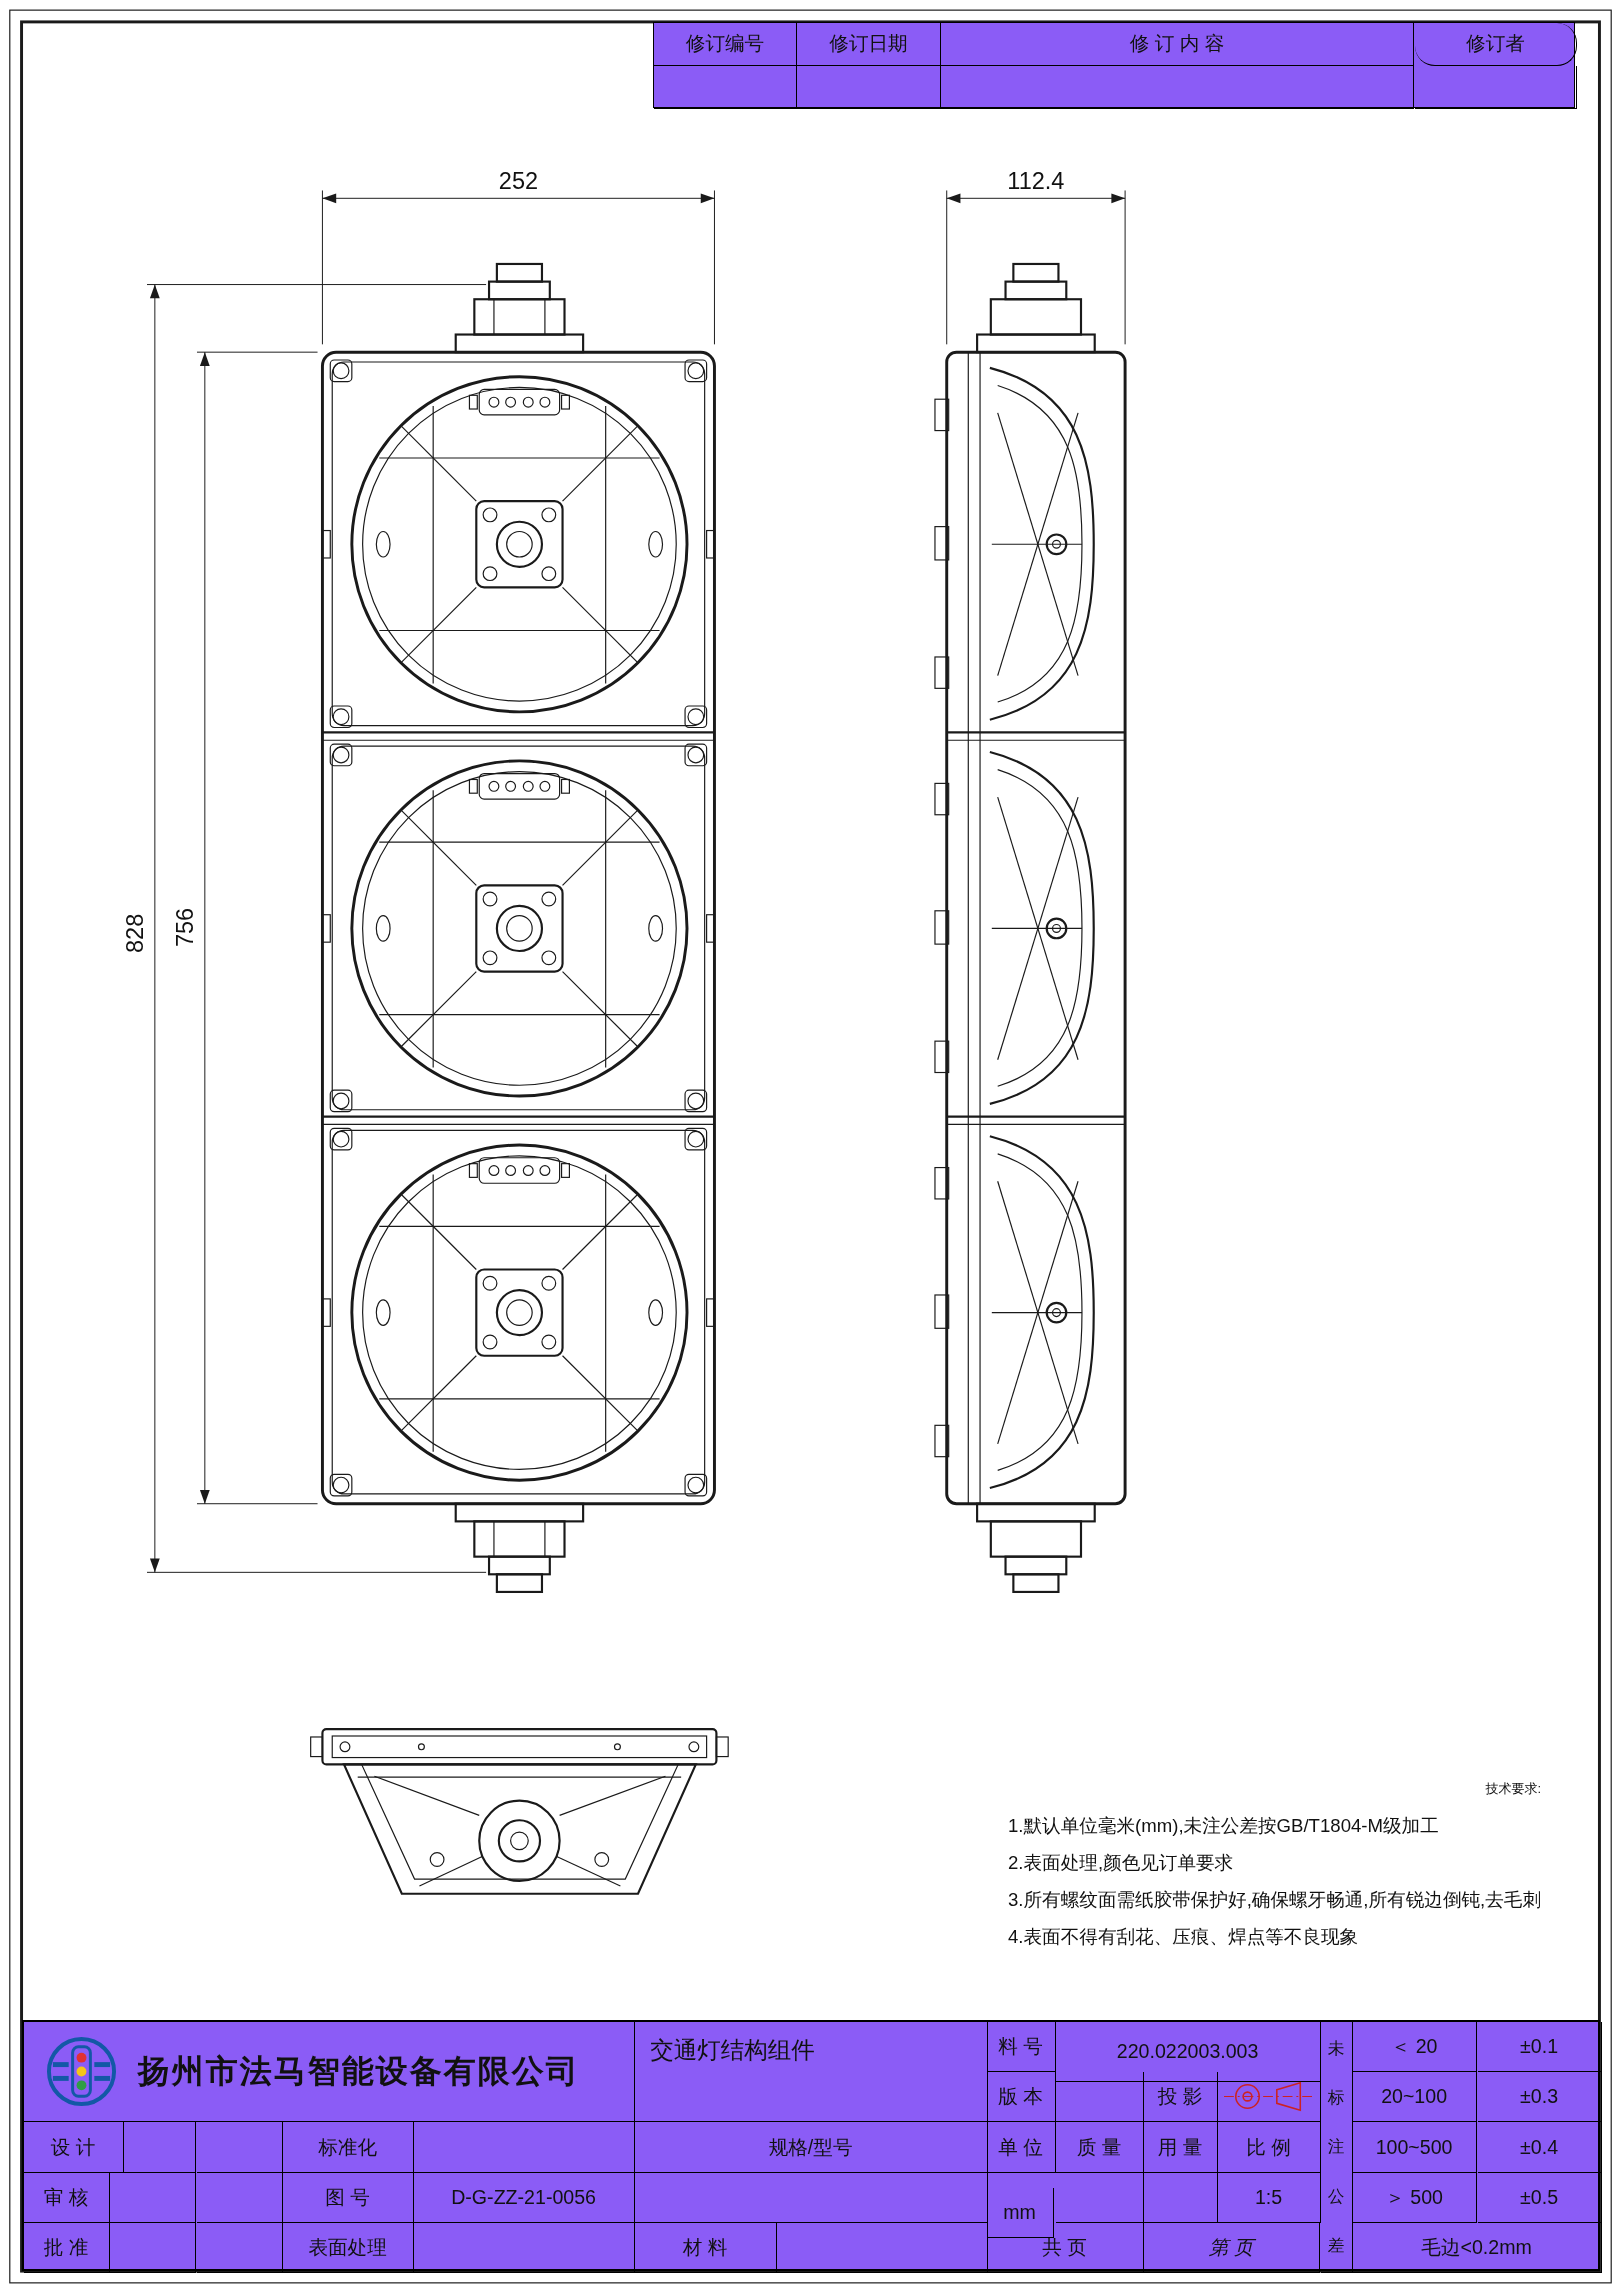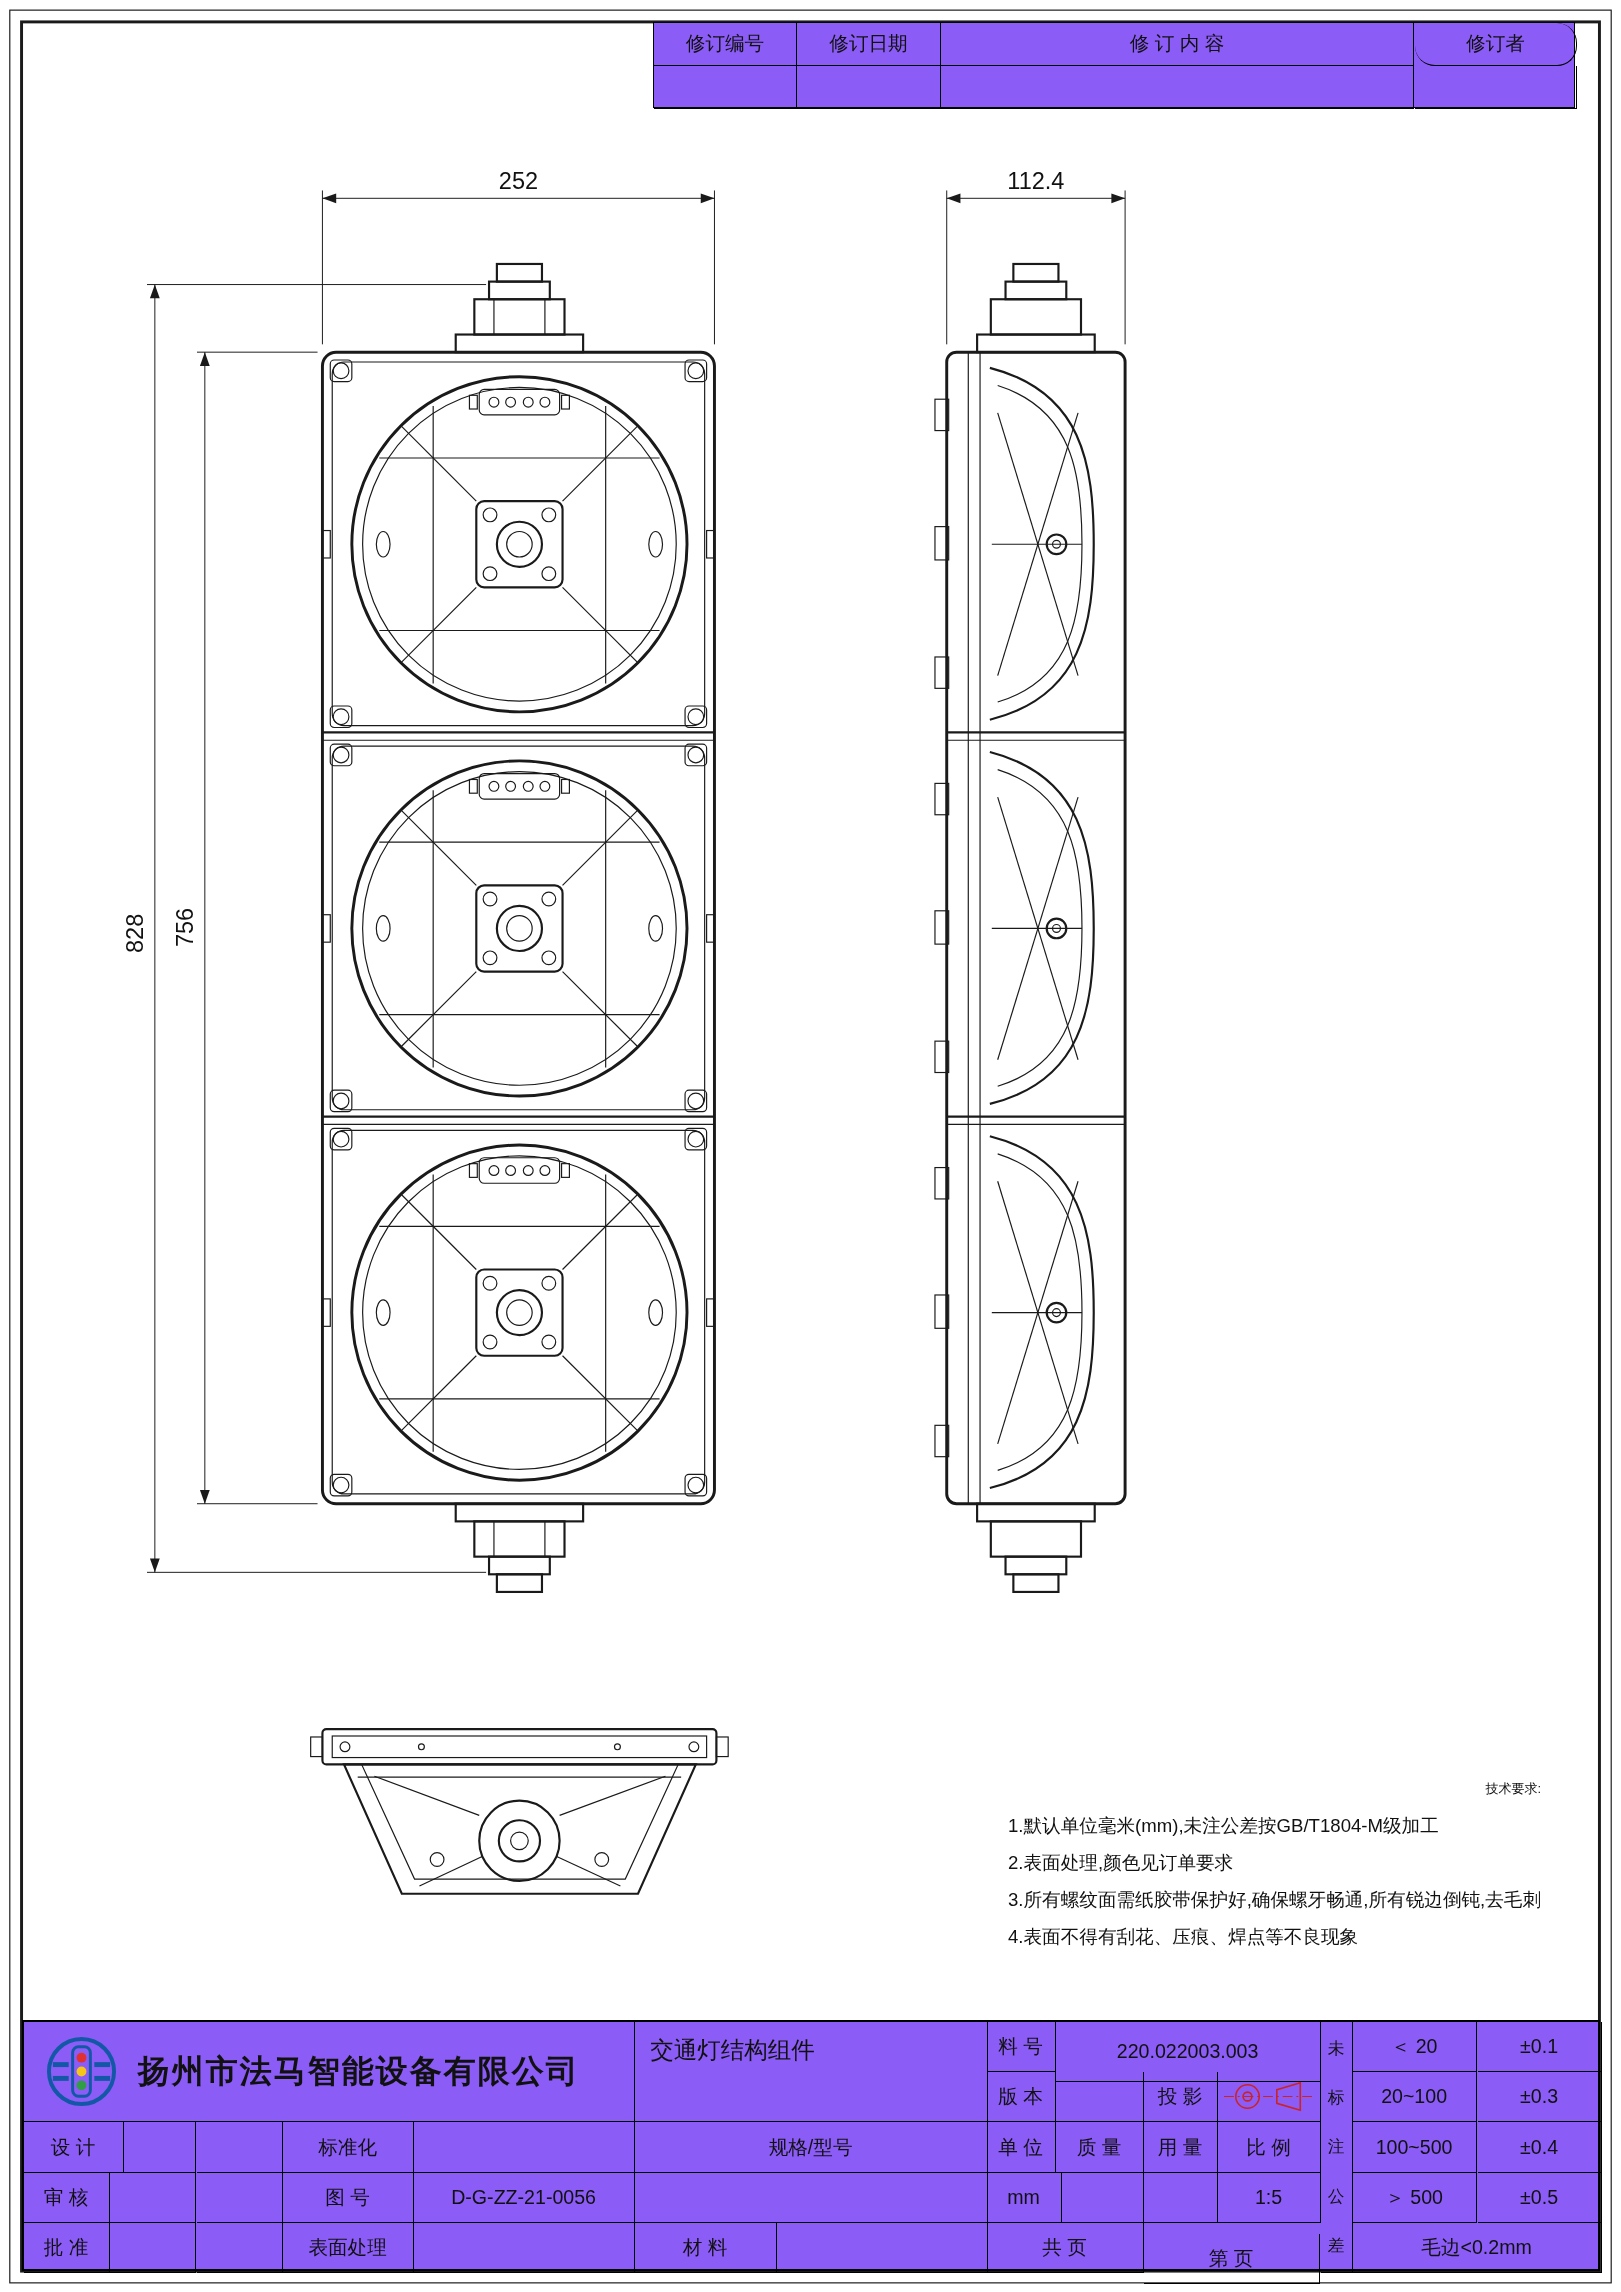--- a/index.html
+++ b/index.html
@@ -274,26 +274,26 @@
 
   <div class="c" style="left:611px;top:100px;width:353px;height:51px;">规格/型号</div>
   <div class="c" style="left:611px;top:151px;width:353px;height:50px;"></div>
   <div class="c" style="left:611px;top:201px;width:142px;height:50px;">材 料</div>
   <div class="c" style="left:753px;top:201px;width:211px;height:50px;"></div>
 
   <div class="c" style="left:963px;top:100px;width:69px;height:51px;">单 位</div>
   <div class="c" style="left:1032px;top:100px;width:88px;height:51px;">质 量</div>
   <div class="c" style="left:1120px;top:100px;width:74px;height:51px;">用 量</div>
   <div class="c" style="left:1194px;top:100px;width:103px;height:51px;">比 例</div>
-  <div class="c" style="left:963px;top:151px;width:75px;height:50px;">mm</div>
+  <div class="c" style="left:963px;top:166px;width:67px;height:50px;">mm</div>
   <div class="c" style="left:1032px;top:151px;width:88px;height:50px;"></div>
   <div class="c" style="left:1120px;top:151px;width:74px;height:50px;"></div>
   <div class="c" style="left:1194px;top:151px;width:103px;height:50px;">1:5</div>
   <div class="c" style="left:963px;top:201px;width:157px;height:50px;">共  页</div>
-  <div class="c" style="left:1120px;top:212px;width:176px;height:50px;">第  页</div>
+  <div class="c" style="left:1120px;top:201px;width:176px;height:50px;font-style:italic;">第  页</div>
 
   <div class="c vstack" style="left:1297px;top:0;width:32px;height:251px;">
     <span>未</span>
     <span>标</span>
     <span>注</span>
     <span>公</span>
     <span>差</span>
   </div>
   <div class="c" style="left:1329px;top:0;width:124px;height:50px;">＜ 20</div>
   <div class="c" style="left:1454px;top:0;width:124px;height:50px;">±0.1</div>

